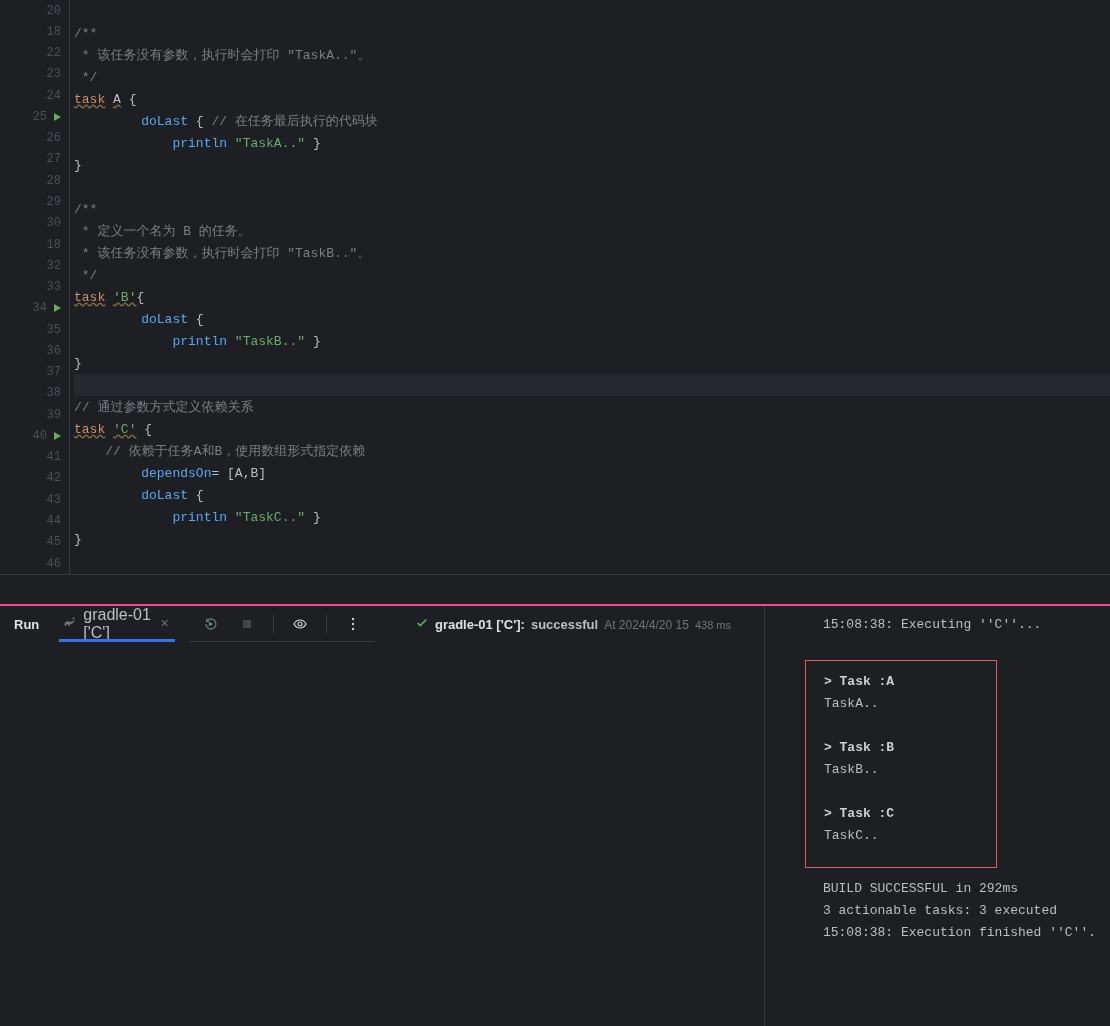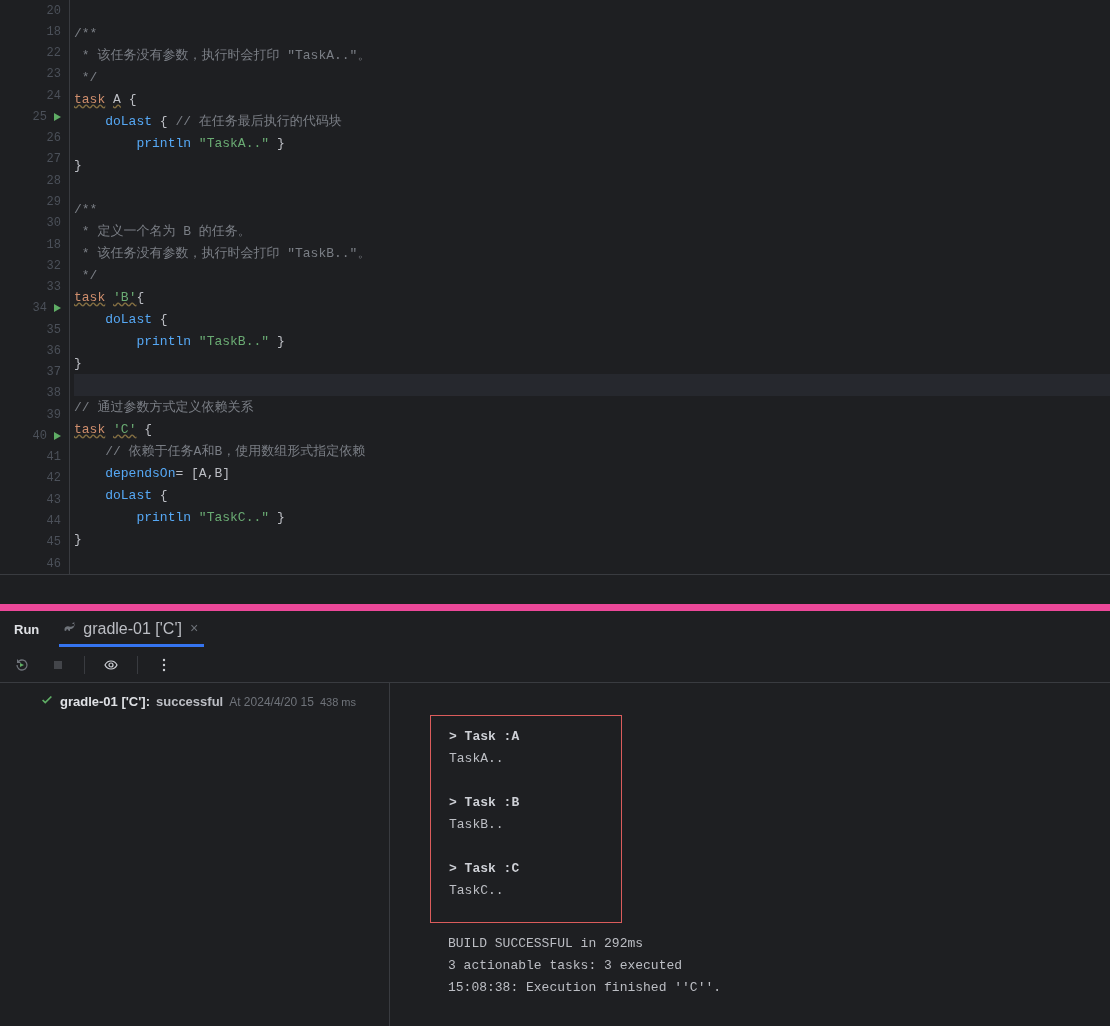--- a/index.html
+++ b/index.html
@@ -62,37 +62,36 @@
   align-items: center;
   white-space: pre;
   font-size: 13px;
 }
 .code-line.current {
   background: #26282e;
 }
 .c-comment { color: #7a7e85; }
 .c-keyword { color: #cf8e6d; }
 .c-identifier { color: #bcbec4; }
-.c-method { color: #56a8f5; }
+.c-method { color: #56a8f5; margin-left: 36px; }
 .c-string { color: #6aab73; }
 .c-brace { color: #bcbec4; }
 .c-warn { text-decoration: wavy underline #857042; text-decoration-skip-ink: none; }
 
 .separator {
   height: 30px;
   background: #1e1f22;
   border-top: 1px solid #393b40;
 }
 
 .bottom-panel {
   flex: 1;
   display: flex;
-  flex-direction: column;
   background: #1e1f22;
-  border-top: 7px solid #ec4899;
+  border-top: 2px solid #ec4899;
 }
 .tab-bar {
   height: 36px;
   display: flex;
   align-items: center;
   padding: 0 14px;
   gap: 20px;
 }
 .tab-label {
   color: #dfe1e5;
@@ -388,20 +387,21 @@
             </svg>
         </span>
         <span class="tree-name">gradle-01 ['C']:</span>
         <span class="tree-status">successful</span>
         <span class="tree-time">At 2024/4/20 15</span>
         <span class="tree-ms">438 ms</span>
       </div>
     </div>
 
     <div class="console">
+      <div class="console-line">15:08:38: Executing ''C''...</div>
       <div class="console-line">&nbsp;</div>
       <div class="highlighted-box" id="highlighted">
           <div class="console-line console-header">&gt; Task :A</div>
           <div class="console-line">TaskA..</div>
           <div class="console-line">&nbsp;</div>
           <div class="console-line console-header">&gt; Task :B</div>
           <div class="console-line">TaskB..</div>
           <div class="console-line">&nbsp;</div>
           <div class="console-line console-header">&gt; Task :C</div>
           <div class="console-line">TaskC..</div>

